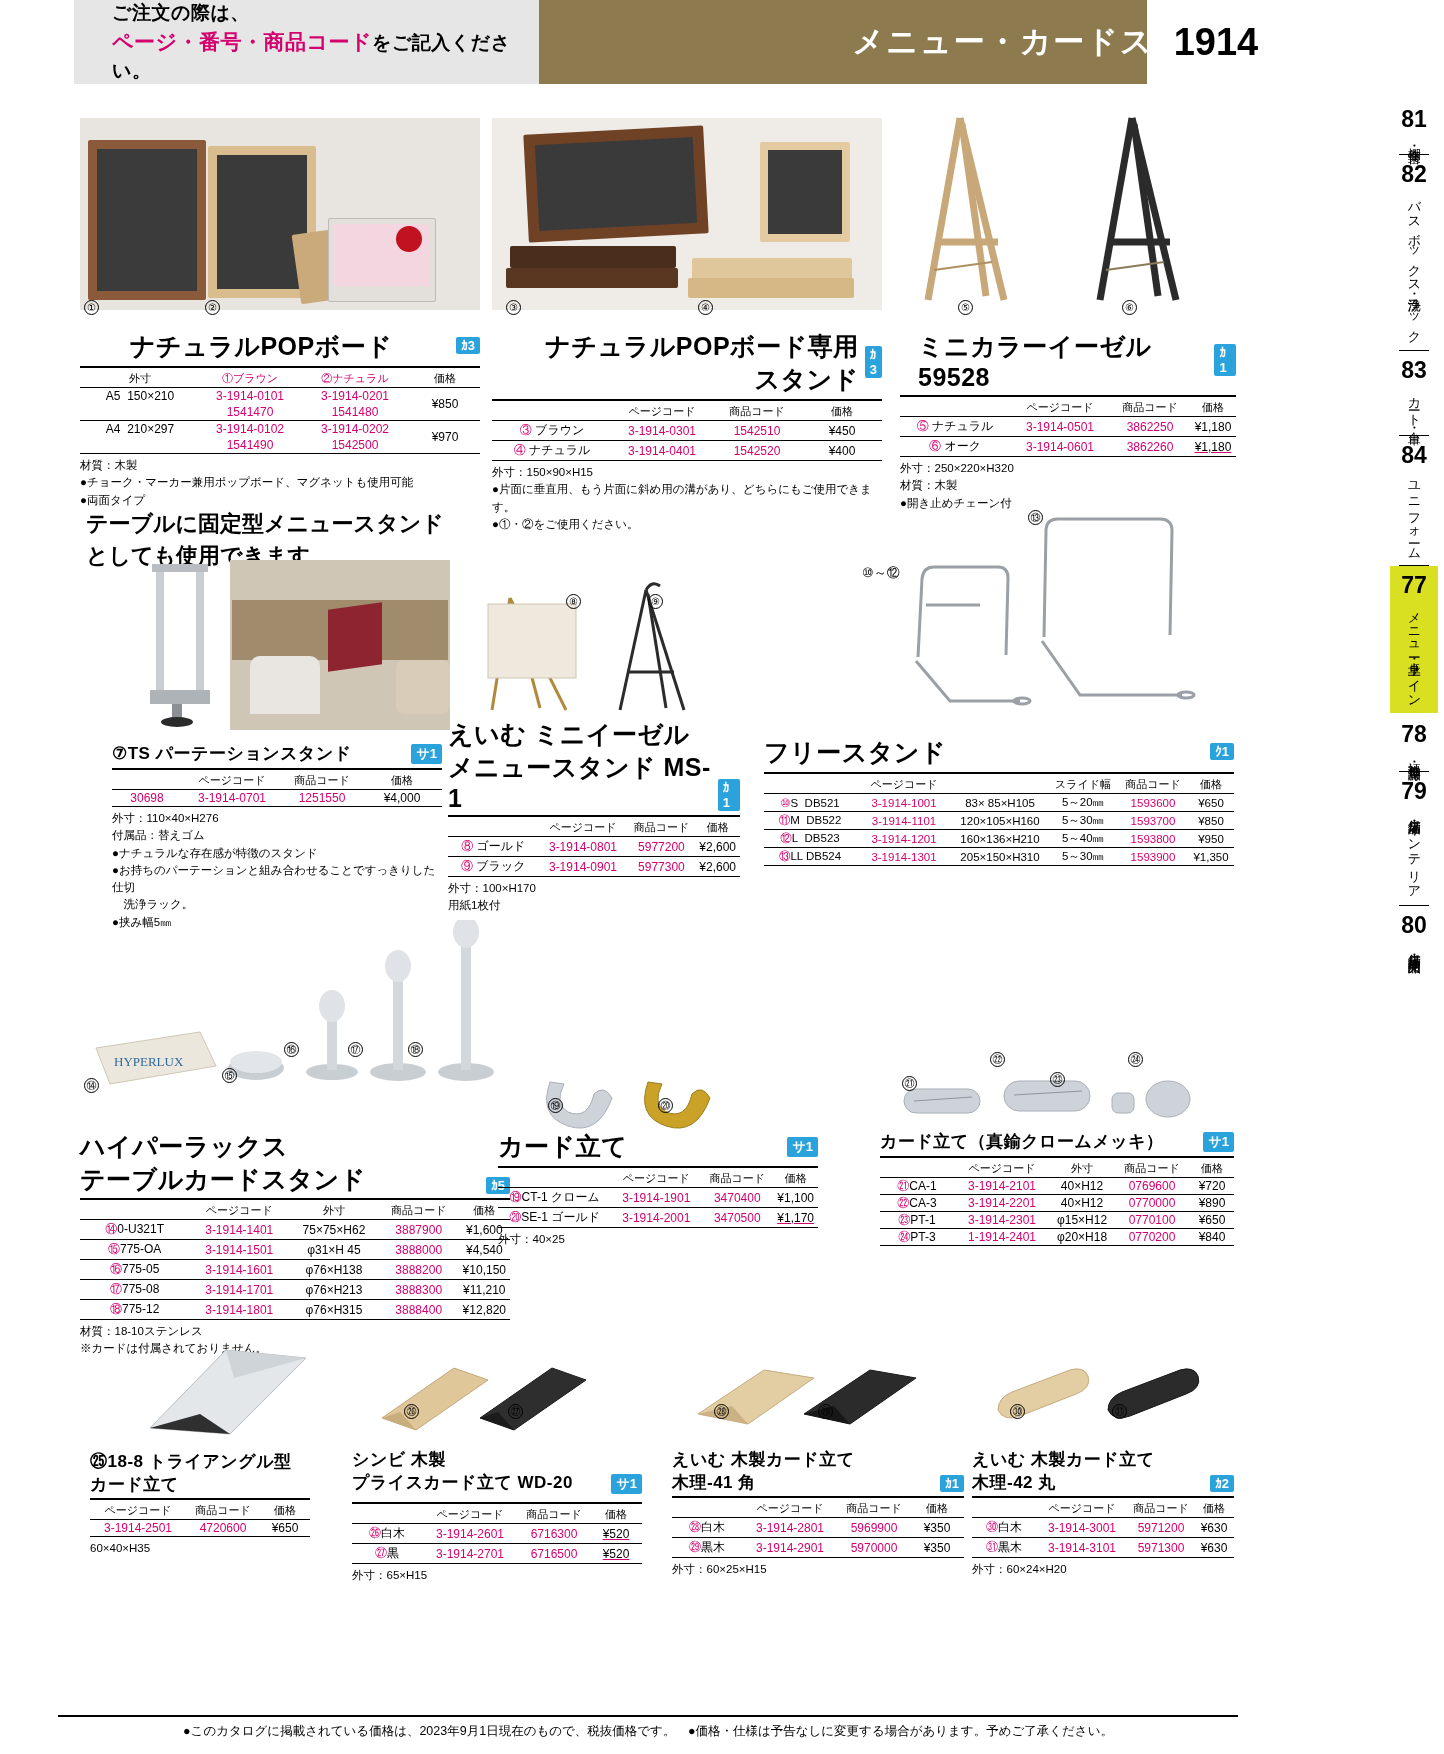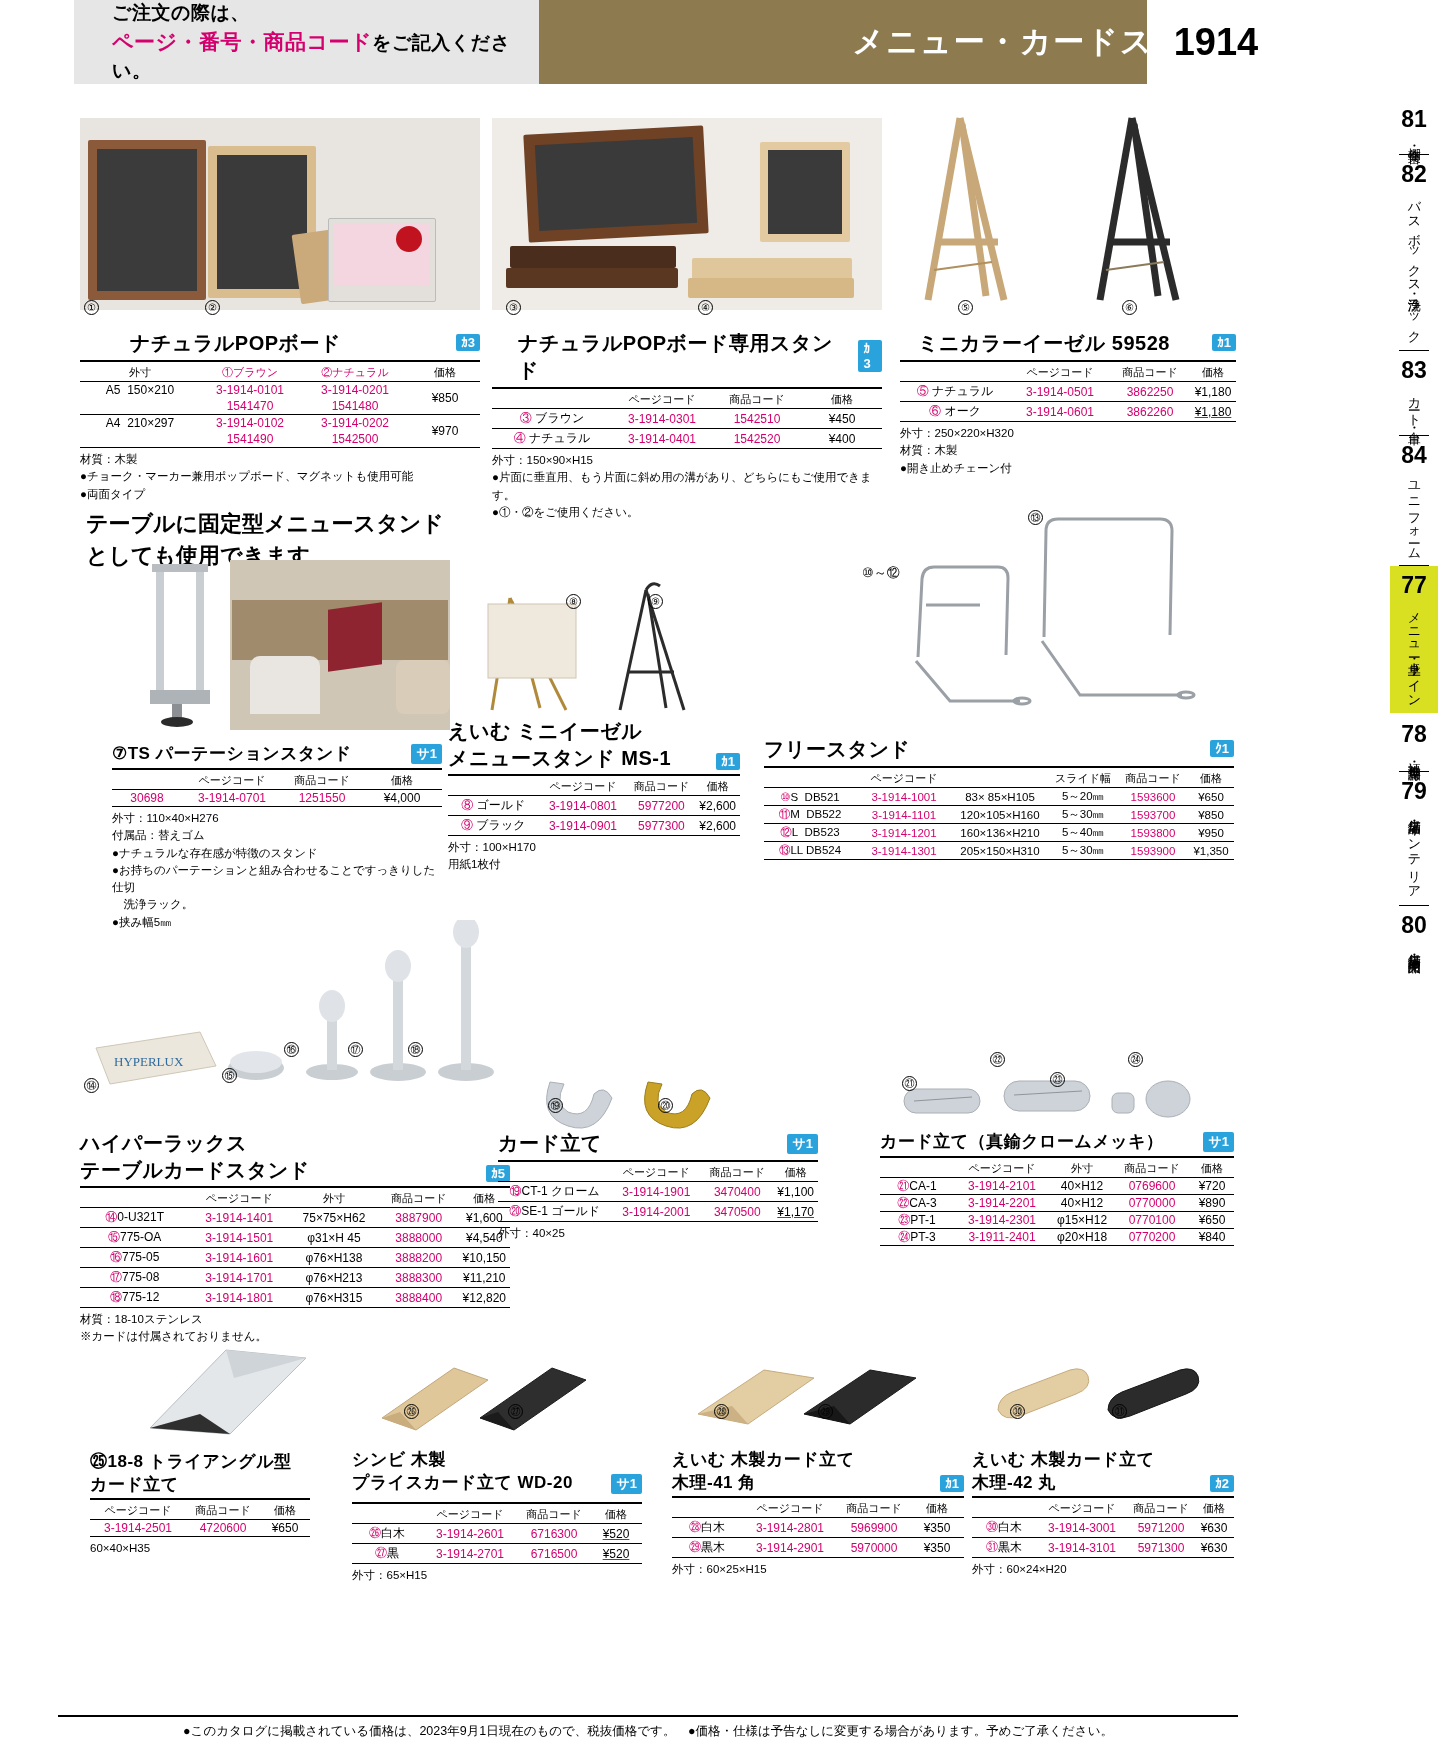--- a/index.html
+++ b/index.html
@@ -45,21 +45,21 @@
     padding:6px 0 10px 0;
   }
   .idx-num { font-size:23px; font-weight:bold; }
   .idx-lbl {
     writing-mode:vertical-rl; text-orientation:upright;
     font-size:13px; letter-spacing:1px; margin-top:4px; line-height:1.05;
   }
   .idx-sep { width:30px; height:1px; background:#000; margin:0 auto; }
   .idx-active { background:#d9e021; }
   .idx-active .idx-num, .idx-active .idx-lbl { color:#000; }
-  .prod-title { font-size:20px; font-weight:bold; letter-spacing:.5px; }
+  .prod-title { font-size:25px; font-weight:bold; letter-spacing:.5px; }
   .prod-title.sm { font-size:17px; }
   .badge {
     display:inline-block; background:#2aa3dd; color:#fff; font-size:13px;
     font-weight:bold; padding:1px 5px; vertical-align:3px; margin-left:6px;
     border-radius:2px;
   }
   .note { font-size:11.5px; line-height:1.5; }
 
   table.spec { border-collapse:collapse; font-size:12px; }
   table.spec th, table.spec td {
@@ -242,21 +242,21 @@
       </table>
     <div class="note" style="margin-top:3px;">
       <div>材質：木製</div>
       <div>●チョーク・マーカー兼用ポップボード、マグネットも使用可能</div>
       <div>●両面タイプ</div>
     </div>
   </div>
 
   <div style="position:absolute;left:492px;top:330px;width:390px;">
     <div style="display:flex;align-items:center;border-bottom:2px solid #000;padding-bottom:3px;">
-      <div class="prod-title" style="margin-left:26px;">ナチュラルPOPボード専用スタンド</div>
+      <div class="prod-title" style="margin-left:40px;text-align:right;">ナチュラルPOPボード専用スタンド</div>
       <div style="margin-left:auto;"><span class="badge">ｶ3</span></div>
     </div>
     <table class="spec" style="width:100%;margin-top:2px;">
       <tbody>
           <tr class="hdrow">
         <th style="width:120px;"></th>
         <th style="width:100px;">ページコード</th>
         <th style="width:90px;">商品コード</th>
         <th>価格</th>
       </tr>
@@ -669,21 +669,21 @@
       </tr>
       <tr>
         <td><span class="code">㉓</span><span>PT-1</span></td>
         <td class="code">3-1914-2301</td>
         <td>φ15×H12</td>
         <td class="code">0770100</td>
         <td class="num">¥650</td>
       </tr>
       <tr>
         <td><span class="code">㉔</span><span>PT-3</span></td>
-        <td class="code">3-1911-2401</td>
+        <td class="code">1-1914-2401</td>
         <td>φ20×H18</td>
         <td class="code">0770200</td>
         <td class="num">¥840</td>
       </tr>
     </tbody>
       </table>
   </div>
 
   <div class="imgbox" style="left:130px;top:1340px;width:200px;height:100px;">
     <svg width="200" height="100">

